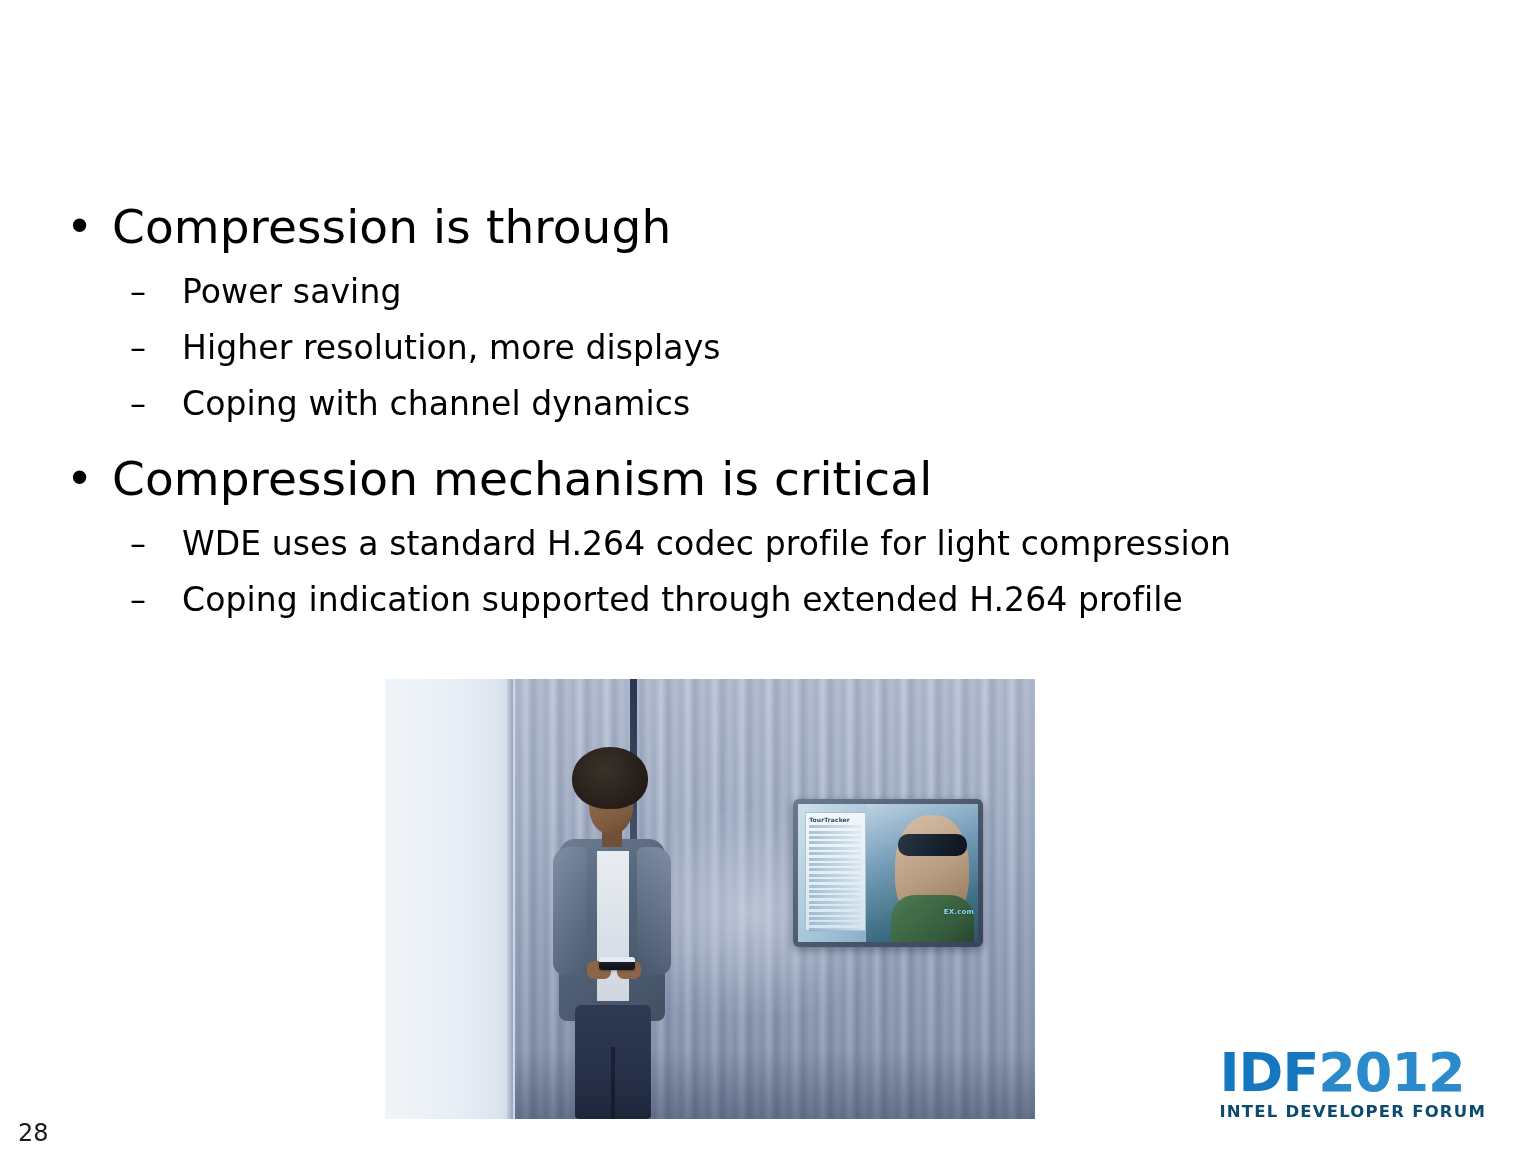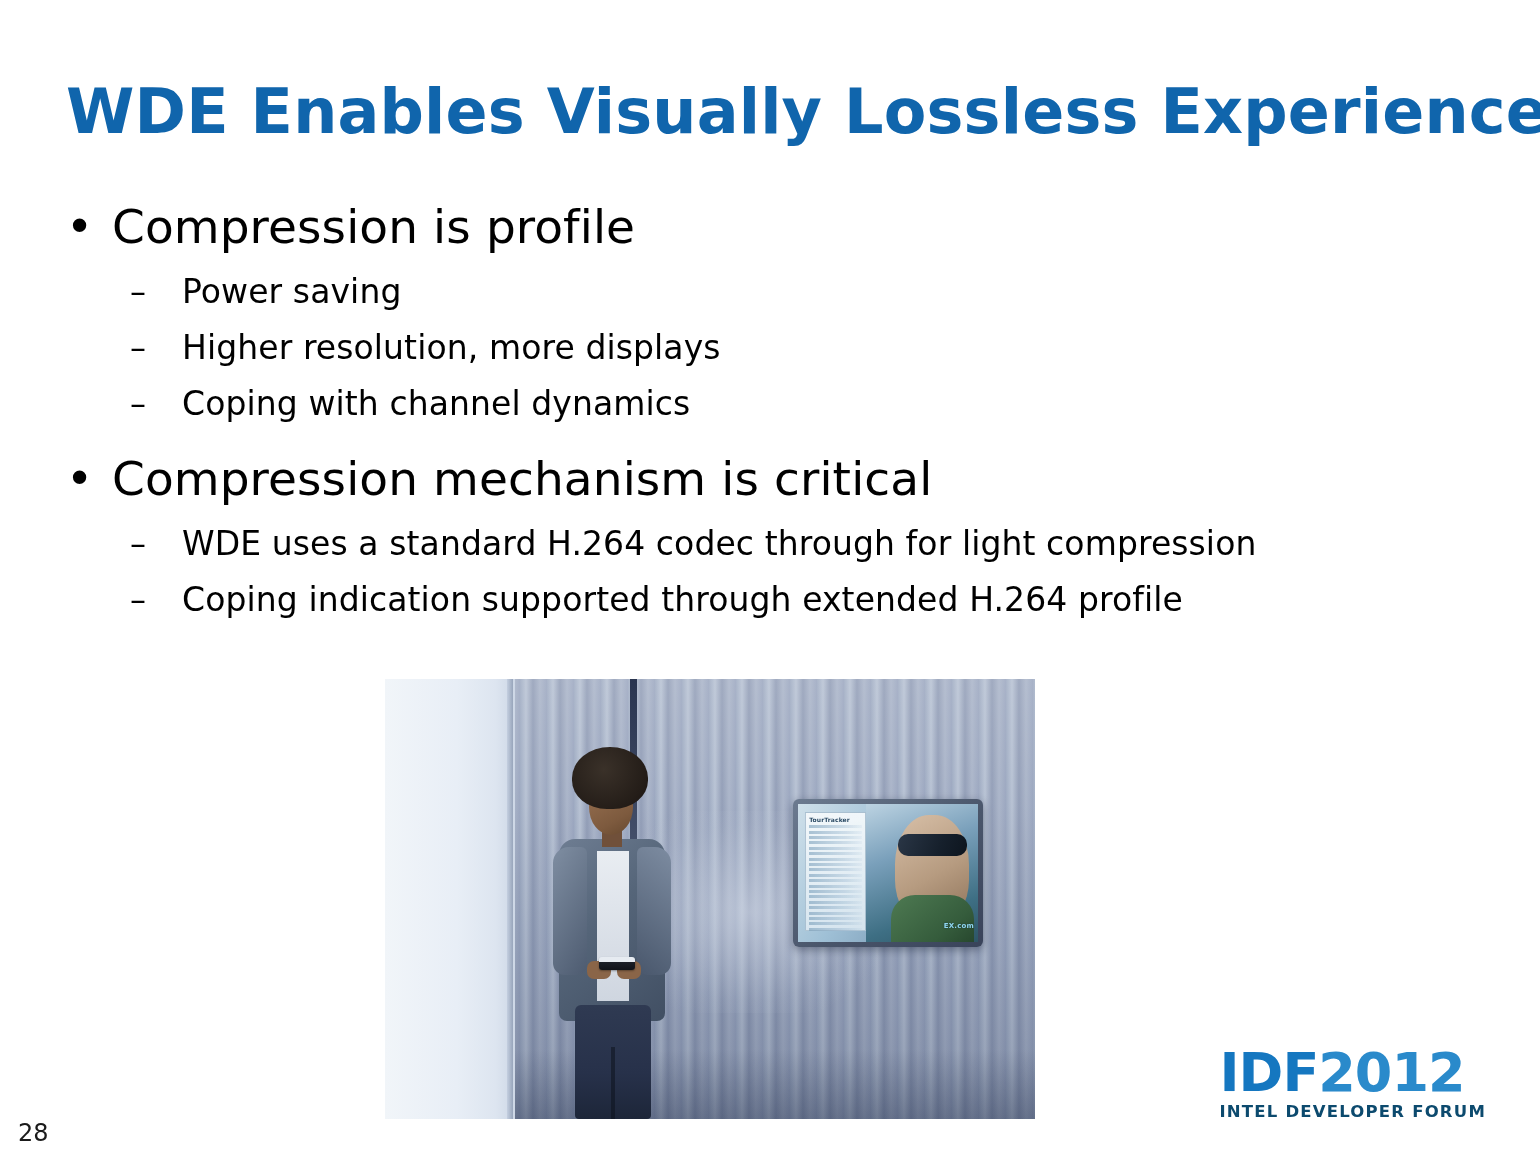--- a/index.html
+++ b/index.html
@@ -253,21 +253,21 @@
     border-radius: 10px;
     background: linear-gradient(110deg, #2a3646 0%, #16202c 60%, #0d151e 100%);
   }
   .ad-shirt {
     position: absolute; right: 4%; bottom: 0;
     width: 74%; height: 34%;
     background: linear-gradient(140deg, #4e7a52 0%, #355c3c 70%, #27472e 100%);
     border-radius: 24px 24px 0 0;
   }
   .ad-brand {
-    position: absolute; right: 4px; bottom: 12px;
+    position: absolute; right: 4px; bottom: 26px;
     font-size: 7px;
     font-weight: bold;
     color: #8fd6ef;
     letter-spacing: 0.2px;
     text-shadow: 0 0 2px rgba(20,40,60,0.7);
     filter: blur(0.4px);
   }
   .display .ad-list {
     position: absolute; left: 4%; top: 6%;
     width: 34%; height: 86%;
@@ -327,27 +327,26 @@
     letter-spacing: 1.2px;
     margin-top: 2px;
     white-space: nowrap;
   }
 </style>
 </head>
 <body>
 
 <div class="slide">
 
-  <div class="slide-title">WDE Enables Visually Lossless Experience</div>
 
   <div class="body-block">
 
     <div class="l1-row">
       <span class="l1-bullet">•</span>
-      <span class="l1-text">Compression is profile</span>
+      <span class="l1-text">Compression is through</span>
     </div>
 
     <div class="l2-row">
       <span class="l2-dash">–</span>
       <span class="l2-text">Power saving</span>
     </div>
 
     <div class="l2-row">
       <span class="l2-dash">–</span>
       <span class="l2-text">Higher resolution, more displays</span>
@@ -360,21 +359,21 @@
 
     <div class="group-gap"></div>
 
     <div class="l1-row">
       <span class="l1-bullet">•</span>
       <span class="l1-text">Compression mechanism is critical</span>
     </div>
 
     <div class="l2-row">
       <span class="l2-dash">–</span>
-      <span class="l2-text">WDE uses a standard H.264 codec through for light compression</span>
+      <span class="l2-text">WDE uses a standard H.264 codec profile for light compression</span>
     </div>
 
     <div class="l2-row">
       <span class="l2-dash">–</span>
       <span class="l2-text">Coping indication supported through extended H.264 profile</span>
     </div>
 
   </div>
 
   <div class="photo">

